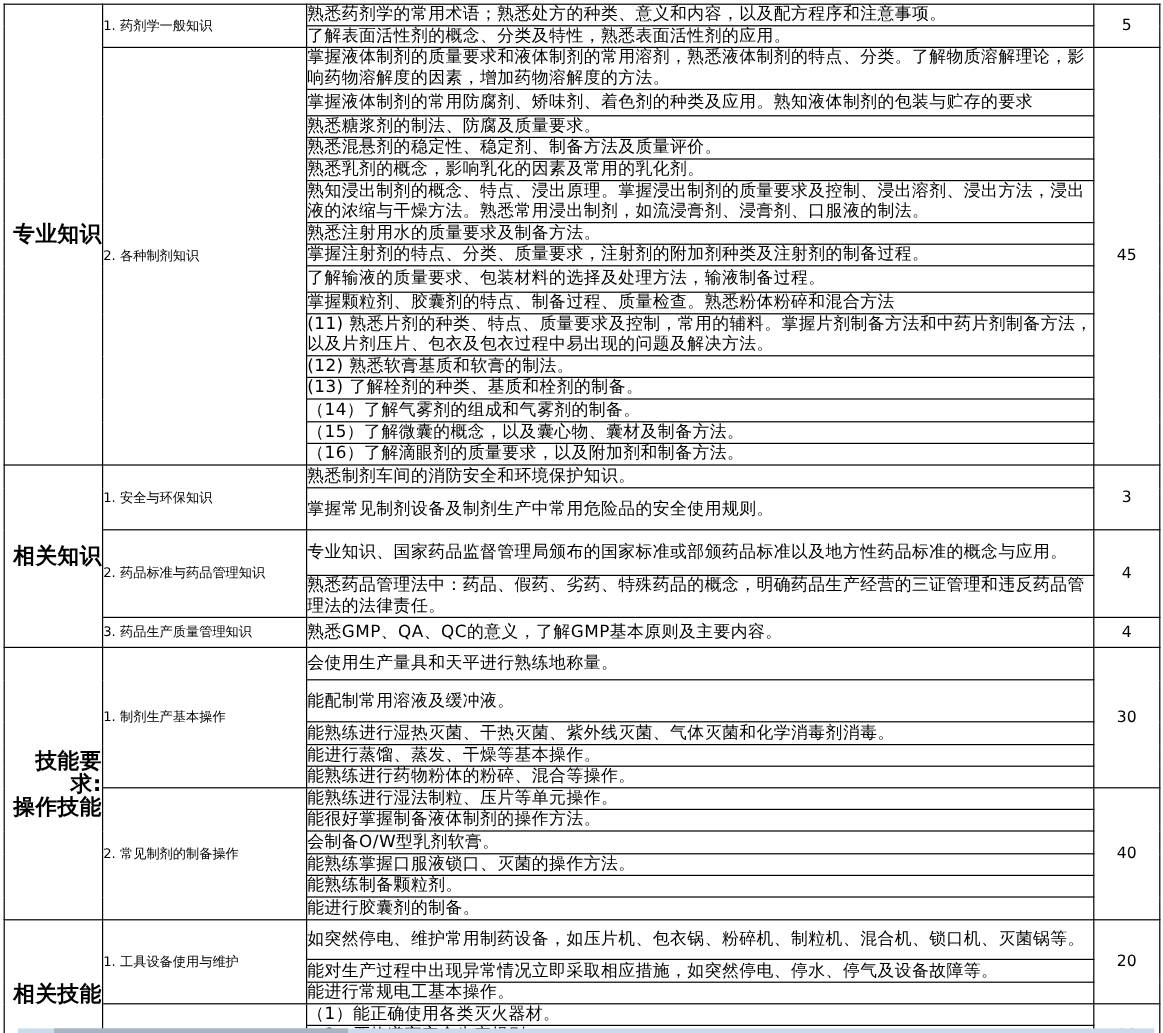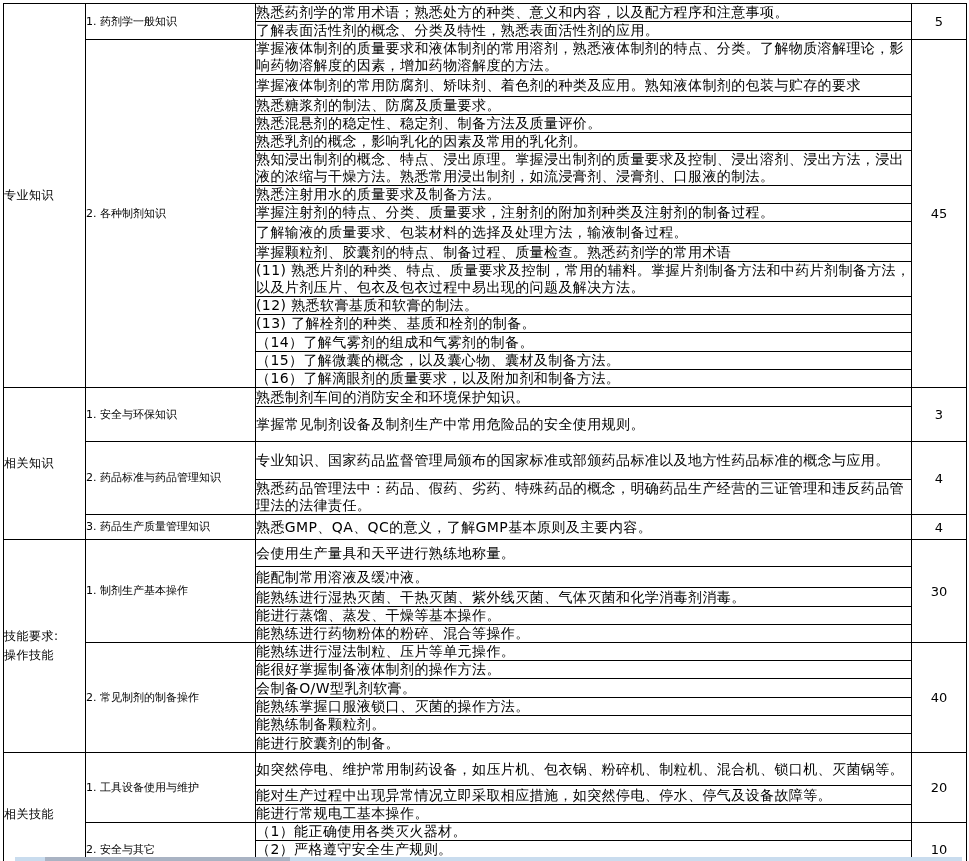--- a/index.html
+++ b/index.html
@@ -16,26 +16,27 @@
     width:963px;
     table-layout:fixed;
     border-collapse:collapse;
   }
   table.req td{
     border:1px solid #000;
     padding:0;
     overflow:hidden;
   }
   td.cat{
-    text-align:left;
-    vertical-align:middle;
-    font-size:12px;
+    text-align:right;
+    vertical-align:middle;
+    font-size:18px;
     letter-spacing:0.5px;
     white-space:pre-line;
     line-height:19px;
+    font-weight:bold;
   }
   td.sub{
     vertical-align:middle;
     font-size:11px;
     padding:0 2px 0 5px;
     line-height:18px;
   }
   td.c{
     vertical-align:middle;
     font-size:14px;
@@ -107,21 +108,21 @@
     <tr style="height:17px">
           <td class="c">熟悉注射用水的质量要求及制备方法。</td>
         </tr>
     <tr style="height:17px">
           <td class="c">掌握注射剂的特点、分类、质量要求，注射剂的附加剂种类及注射剂的制备过程。</td>
         </tr>
     <tr style="height:22px">
           <td class="c">了解输液的质量要求、包装材料的选择及处理方法，输液制备过程。</td>
         </tr>
     <tr style="height:17px">
-          <td class="c">掌握颗粒剂、胶囊剂的特点、制备过程、质量检查。熟悉药剂学的常用术语</td>
+          <td class="c">掌握颗粒剂、胶囊剂的特点、制备过程、质量检查。熟悉粉体粉碎和混合方法</td>
         </tr>
     <tr style="height:35px">
           <td class="c">(11) 熟悉片剂的种类、特点、质量要求及控制，常用的辅料。掌握片剂制备方法和中药片剂制备方法，以及片剂压片、包衣及包衣过程中易出现的问题及解决方法。</td>
         </tr>
     <tr style="height:17px">
           <td class="c">(12) 熟悉软膏基质和软膏的制法。</td>
         </tr>
     <tr style="height:18px">
           <td class="c">(13) 了解栓剂的种类、基质和栓剂的制备。</td>
         </tr>
@@ -158,21 +159,21 @@
       <td class="score">4</td>
     </tr>
 
     <tr style="height:27px">
       <td class="cat" rowspan="11">技能要求:
 操作技能</td>
       <td class="sub" rowspan="5">1. 制剂生产基本操作</td>
       <td class="c">会使用生产量具和天平进行熟练地称量。</td>
       <td class="score" rowspan="5">30</td>
     </tr>
-    <tr style="height:21px">
+    <tr style="height:35px">
           <td class="c">能配制常用溶液及缓冲液。</td>
         </tr>
     <tr style="height:19px">
           <td class="c">能熟练进行湿热灭菌、干热灭菌、紫外线灭菌、气体灭菌和化学消毒剂消毒。</td>
         </tr>
     <tr style="height:17px">
           <td class="c">能进行蒸馏、蒸发、干燥等基本操作。</td>
         </tr>
     <tr style="height:17px">
           <td class="c">能熟练进行药物粉体的粉碎、混合等操作。</td>

